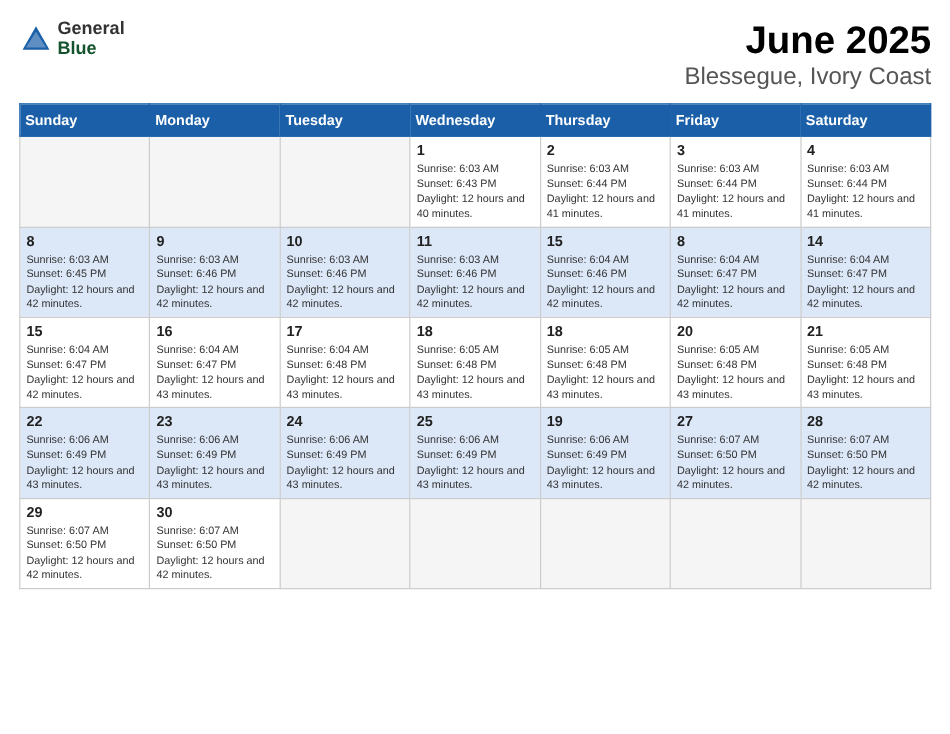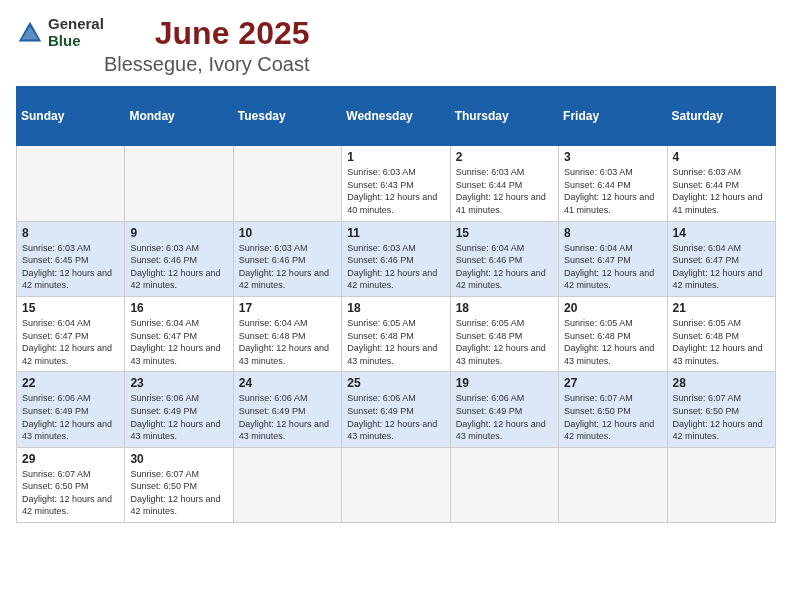--- a/index.html
+++ b/index.html
@@ -5,21 +5,21 @@
     * { box-sizing: border-box; margin: 0; padding: 0; }
     body {
       font-family: Arial, sans-serif;
       background: #fff;
       width: 792px;
       min-height: 612px;
       padding: 16px;
     }
     .header-area {
       display: flex;
-      justify-content: flex-start;
+      justify-content: space-between;
       align-items: flex-start;
       margin-bottom: 10px;
     }
     .logo {
       display: flex;
       align-items: center;
       gap: 4px;
     }
     .logo-text-general {
       font-size: 15px;
@@ -36,37 +36,37 @@
     .logo-icon {
       width: 28px;
       height: 28px;
     }
     .title-area {
       text-align: right;
     }
     .month-title {
       font-size: 32px;
       font-weight: bold;
-      color: #7f1d1d;
+      color: #000000;
       line-height: 1.1;
     }
     .location-title {
       font-size: 20px;
       color: #555;
       margin-top: 2px;
     }
     .calendar-table {
       width: 100%;
       border-collapse: collapse;
       font-size: 10px;
     }
     .calendar-table th {
       background-color: #1a5fa8;
       color: #fff;
-      padding: 22px 4px;
+      padding: 6px 4px;
       text-align: left;
       font-size: 12px;
       font-weight: bold;
       border: 1px solid #1a5fa8;
     }
     .calendar-table td {
       vertical-align: top;
       padding: 4px 5px;
       border: 1px solid #ccc;
       width: 107px;

